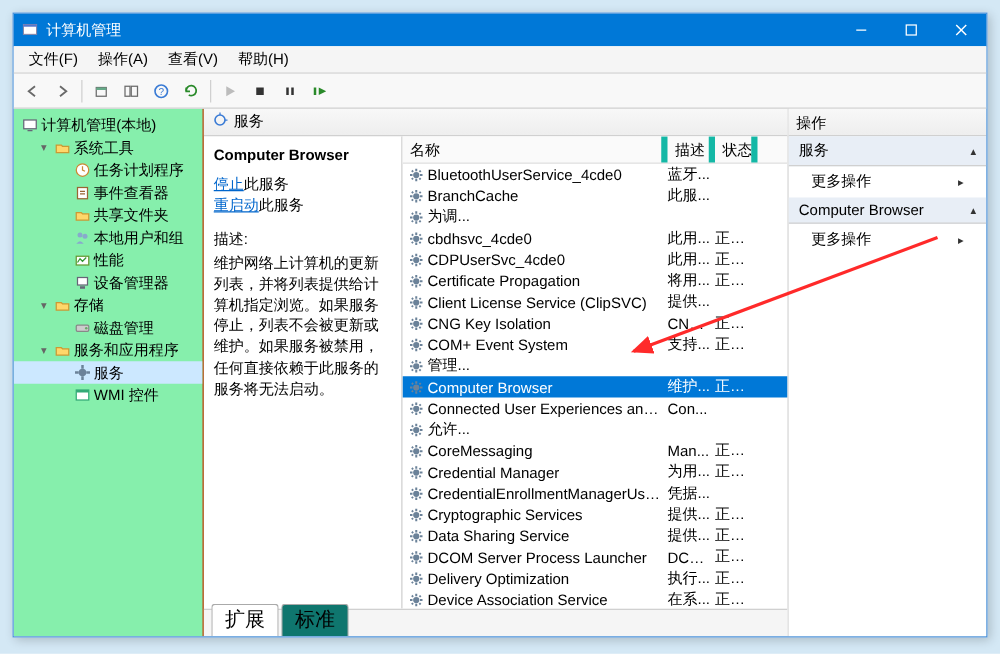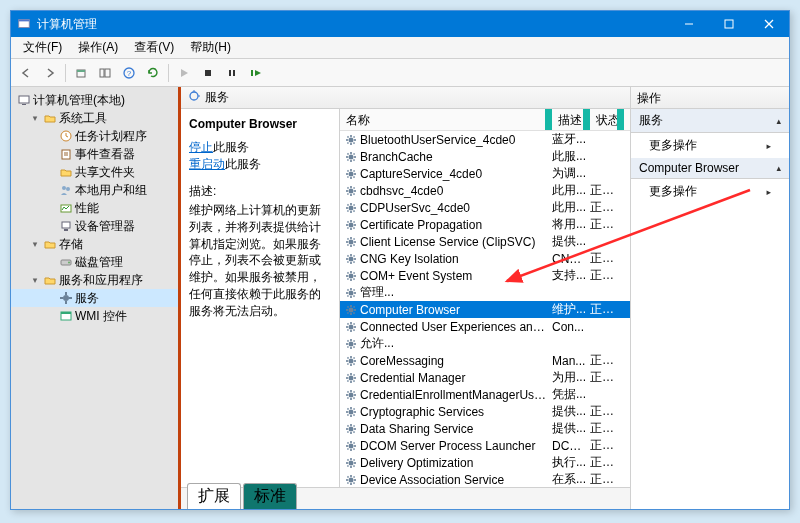--- a/index.html
+++ b/index.html
@@ -15,42 +15,42 @@
 
 .menubar { height: 22px; background: #f5f5f5; border-bottom: 1px solid #d0d0d0; display: flex; align-items: center; padding-left: 4px; font-size: 12px; }
 .menubar .menuitem { padding: 2px 8px; cursor: pointer; }
 
 .toolbar { height: 28px; background: #f8f8f8; border-bottom: 1px solid #d0d0d0; display: flex; align-items: center; padding-left: 4px; gap: 2px; }
 .toolbar .tbtn { width: 22px; height: 22px; display: flex; align-items: center; justify-content: center; cursor: pointer; border: 1px solid transparent; }
 .toolbar .tsep { width: 1px; height: 18px; background: #d0d0d0; margin: 0 2px; }
 
 .client { flex: 1; display: flex; overflow: hidden; }
 
-.tree { width: 170px; background: #e5e5e5; border-right: 3px solid #c2410c; font-size: 12px; padding-top: 4px; overflow: hidden; }
+.tree { width: 152px; background: #86efac; border-right: 1px solid #c2410c; font-size: 12px; padding-top: 4px; overflow: hidden; }
 .tree .node { display: flex; align-items: center; height: 18px; padding-left: 4px; white-space: nowrap; cursor: pointer; }
 .tree .node.sel { background: #cce8ff; }
 .tree .exp { width: 12px; font-size: 9px; color: #666; display: inline-block; text-align: center; }
 .tree .ticon { width: 14px; height: 14px; margin: 0 2px; display: inline-flex; align-items: center; justify-content: center; }
 .tree .ind0 { padding-left: 4px; }
 .tree .ind1 { padding-left: 18px; }
 .tree .ind2 { padding-left: 34px; }
 
 .center { flex: 1; display: flex; flex-direction: column; border-right: 1px solid #d0d0d0; overflow: hidden; }
 .center-head { height: 22px; background: linear-gradient(#f8f8f8,#eee); border-bottom: 1px solid #d0d0d0; display: flex; align-items: center; padding-left: 6px; font-size: 12px; }
 .center-head .hicon { margin-right: 4px; }
 .center-body { flex: 1; display: flex; overflow: hidden; }
 .detail { width: 158px; padding: 8px 8px; font-size: 12px; overflow: hidden; }
 .detail .dtitle { font-weight: bold; margin-bottom: 8px; }
 .detail .dlink { color: #0066cc; text-decoration: underline; cursor: pointer; }
 .detail .dlabel { margin-top: 10px; }
 .detail .ddesc { margin-top: 2px; line-height: 1.4; }
 
 .list { flex: 1; display: flex; flex-direction: column; border-left: 1px solid #d0d0d0; overflow: hidden; font-size: 12px; }
 .list-head { height: 22px; display: flex; border-bottom: 1px solid #e0e0e0; background: #fafafa; }
-.list-head .col { padding: 3px 6px; border-right: 7px solid #14b8a6; cursor: pointer; white-space: nowrap; overflow: hidden; font-family: Liberation Mono, monospace; }
+.list-head .col { padding: 3px 6px; border-right: 5px solid #14b8a6; cursor: pointer; white-space: nowrap; overflow: hidden; font-family: Liberation Mono, monospace; }
 .list-body { flex: 1; overflow: hidden; position: relative; }
 .list-row { height: 17px; display: flex; align-items: center; white-space: nowrap; cursor: pointer; }
 .list-row.sel { background: #0078d7; color: #fff; }
 .list-row .ricon { width: 14px; height: 14px; margin: 0 2px 0 4px; flex-shrink: 0; display: inline-flex; }
 .list-row .cell { overflow: hidden; text-overflow: ellipsis; padding-right: 4px; }
 
 .tabs { height: 22px; border-top: 1px solid #d0d0d0; background: #f5f5f5; display: flex; align-items: flex-end; font-size: 16px; padding-left: 6px; }
 .tabs .tab { padding: 2px 10px; border: 1px solid #aaa; border-bottom: none; background: #fff; margin-right: 2px; cursor: pointer; border-radius: 3px 3px 0 0; }
 .tabs .tab.inactive { background: #0f766e; }
 
@@ -376,21 +376,20 @@
                       <rect x="6.2" y="10" width="1.6" height="2"></rect>
                       <rect x="2" y="6.2" width="2" height="1.6"></rect>
                       <rect x="10" y="6.2" width="2" height="1.6"></rect>
                       <rect x="3.2" y="3.2" width="1.5" height="1.5" transform="rotate(45 4 4)"></rect>
                       <rect x="9.3" y="3.2" width="1.5" height="1.5" transform="rotate(45 10 4)"></rect>
                       <rect x="3.2" y="9.3" width="1.5" height="1.5" transform="rotate(45 4 10)"></rect>
                       <rect x="9.3" y="9.3" width="1.5" height="1.5" transform="rotate(45 10 10)"></rect>
                     </g>
                   </svg>
                 </span>
-                <span class="cell" style="width:192px">CaptureService_4cde0</span>
                 <span class="cell" style="width:38px">为调...</span>
                 <span class="cell" style="width:34px"></span>
               </div>
               <div class="list-row">
                 <span class="ricon">
                   <svg width="14" height="14">
                     <circle cx="7" cy="7" r="2.5" fill="#6b8299"></circle>
                     <g fill="#6b8299">
                       <rect x="6.2" y="2" width="1.6" height="2"></rect>
                       <rect x="6.2" y="10" width="1.6" height="2"></rect>

